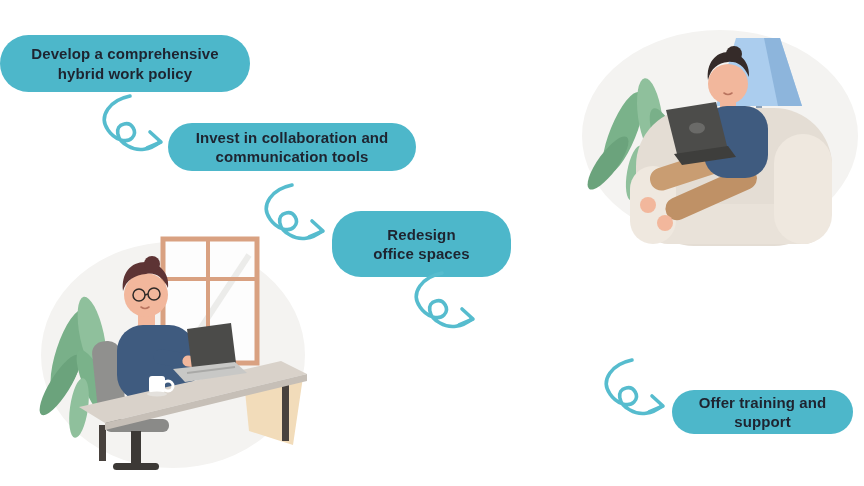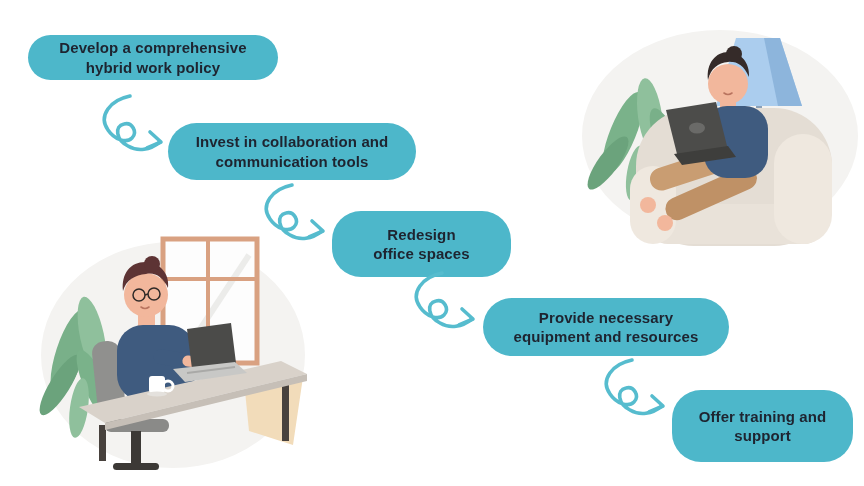--- a/index.html
+++ b/index.html
@@ -1,47 +1,45 @@
 <!DOCTYPE html>
 <html><head>
 <meta charset="utf-8">
 <style>
   html,body{margin:0;padding:0;background:#ffffff;}
   .canvas{position:relative;width:864px;height:486px;background:#ffffff;overflow:hidden;
           font-family:"Liberation Sans",sans-serif;}
   .pill{position:absolute;background:#4db7ca;border-radius:29px;display:flex;align-items:center;
         justify-content:center;text-align:center;color:#1e2430;font-weight:700;font-size:15px;
         line-height:1.28;white-space:pre-line;letter-spacing:.1px;}
-  #pill-1{left:28px;top:35px;width:250px;height:45px;text-align:center;}
-  #pill-2{left:168px;top:123px;width:248px;height:57px;}
+  #pill-1{left:0;top:35px;width:250px;height:57px;text-align:center;}
+  #pill-2{left:168px;top:123px;width:248px;height:48px;}
   #pill-3{left:332px;top:211px;width:179px;height:66px;}
   #pill-4{left:483px;top:298px;width:246px;height:58px;}
-  #pill-5{left:672px;top:390px;width:181px;height:72px;}
+  #pill-5{left:672px;top:390px;width:181px;height:44px;}
   .arrow{position:absolute;width:84px;height:70px;}
   #arrow-1{left:84px;top:92px;}
   #arrow-2{left:246px;top:181px;}
   #arrow-3{left:396px;top:269px;}
   #arrow-4{left:586px;top:356px;}
   .illo{position:absolute;}
   #illo-desk{left:35px;top:233px;width:280px;height:245px;}
   #illo-chair{left:578px;top:18px;width:285px;height:230px;}
 </style>
 </head>
 <body>
 
 <div class="canvas">
 
   <div class="pill" id="pill-1">Develop a comprehensive
 hybrid work policy</div>
   <div class="pill" id="pill-2">Invest in collaboration and
 communication tools</div>
   <div class="pill" id="pill-3">Redesign
 office spaces</div>
-  <div class="pill" id="pill-4">Provide necessary
-equipment and resources</div>
   <div class="pill" id="pill-5">Offer training and
 support</div>
 
   <svg class="arrow" id="arrow-1" viewBox="0 0 84 70">
     <path d="M46,4 C26,8 14,24 24,38 C30,47 42,52 48,46 C54,40 48,30 40,32 C30,34 32,48 44,54 C54,60 66,58 76,50" fill="none" stroke="#56bcce" stroke-width="3.6" stroke-linecap="round" stroke-linejoin="round"></path>
     <path d="M66,40 L77,50 L63,56" fill="none" stroke="#56bcce" stroke-width="3.6" stroke-linecap="round" stroke-linejoin="round"></path>
   </svg>
   <svg class="arrow" id="arrow-2" viewBox="0 0 84 70">
     <path d="M46,4 C26,8 14,24 24,38 C30,47 42,52 48,46 C54,40 48,30 40,32 C30,34 32,48 44,54 C54,60 66,58 76,50" fill="none" stroke="#56bcce" stroke-width="3.6" stroke-linecap="round" stroke-linejoin="round"></path>
     <path d="M66,40 L77,50 L63,56" fill="none" stroke="#56bcce" stroke-width="3.6" stroke-linecap="round" stroke-linejoin="round"></path>

